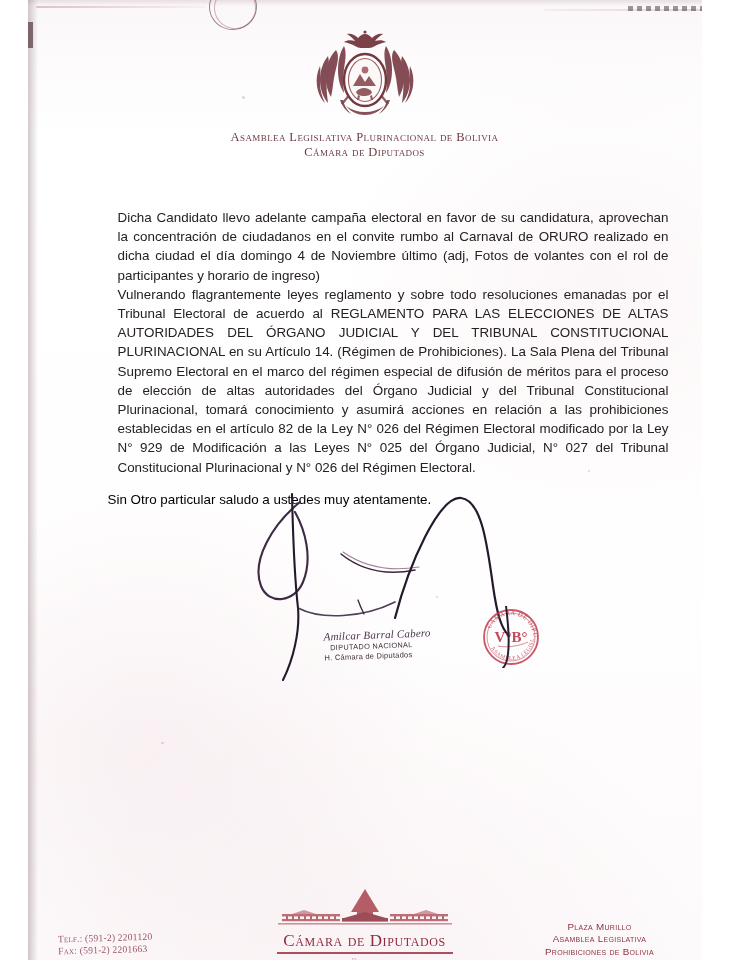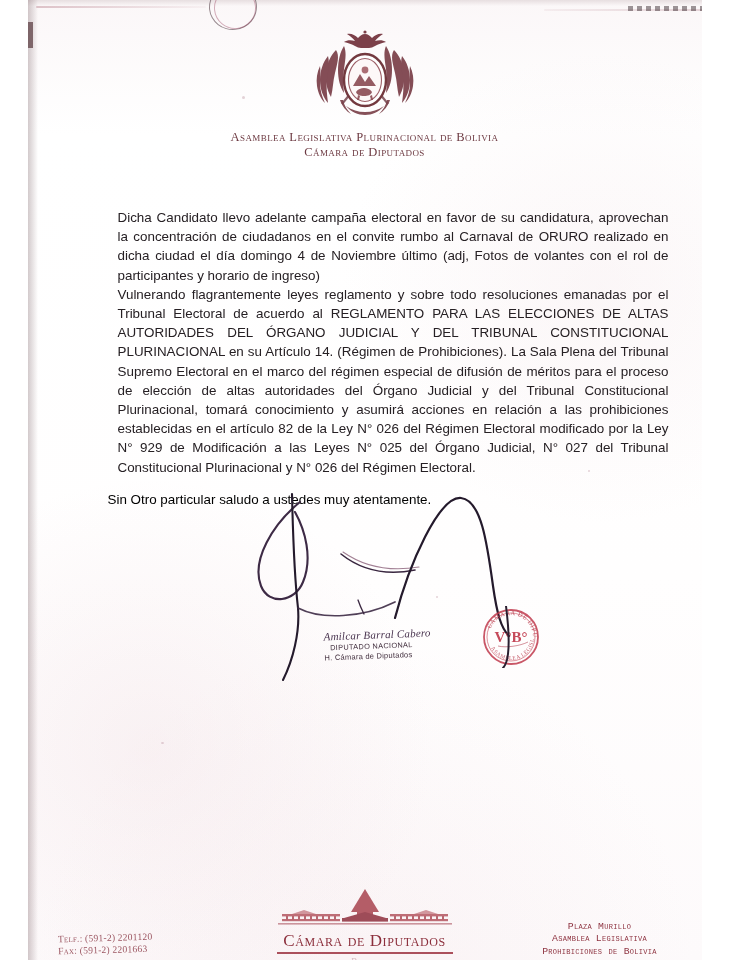--- a/index.html
+++ b/index.html
@@ -236,21 +236,21 @@
     margin-top: 2px;
     opacity: .55;
   }
   .footer-right {
     position: absolute;
     right: 22px;
     bottom: 2px;
     width: 160px;
     text-align: center;
     color: #8e3340;
-    font-family: Liberation Mono, monospace;
+    font-family: Liberation Sans, sans-serif;
     font-variant: small-caps;
     font-size: 9.8px;
     line-height: 12.4px;
     letter-spacing: .3px;
   }
 </style>
 </head>
 <body>
 
 <div class="page">

